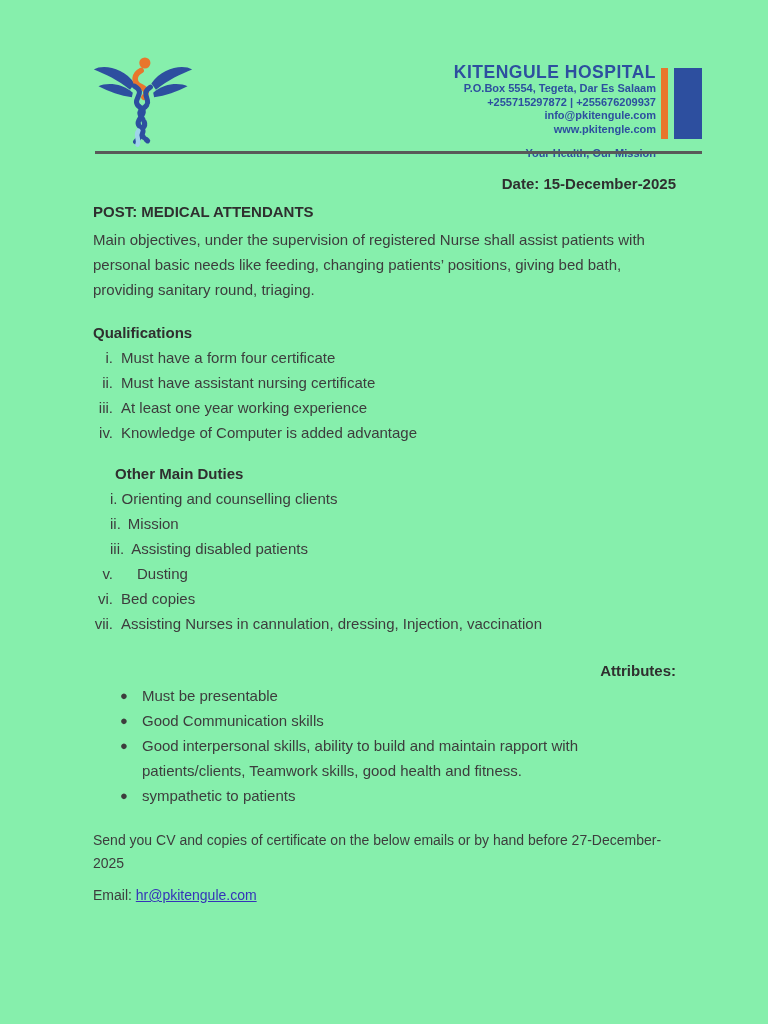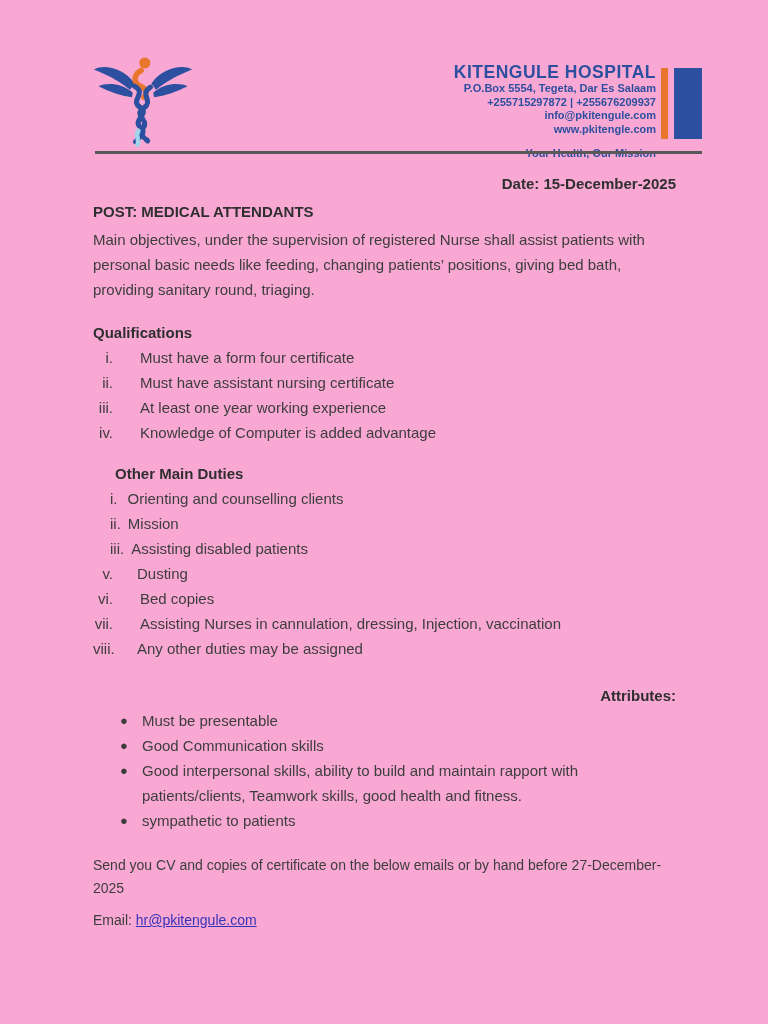--- a/index.html
+++ b/index.html
@@ -1,18 +1,18 @@
 <!DOCTYPE html>
 <html style="--brand-blue: #2d4f9f; --brand-orange: #e8762c; --text: #3d3d3d; --link: #3533b8;"><head>
 <meta charset="utf-8">
 <style>
   html,body { margin:0; padding:0; background:#e8e8e8; }
   .page {
     position:relative; width:768px; height:1024px; margin:0 auto;
-    background:#f9a8d4; overflow:hidden;
+    background:#86efac; overflow:hidden;
     font-family:"Liberation Sans", sans-serif;
     color:var(--text, #3d3d3d);
   }
   
   .letterhead { position:relative; height:155px; }
   .logo { position:absolute; left:92px; top:54px; width:102px; height:94px; }
   .contact {
     position:absolute; right:112px; top:62px; text-align:right;
     color:var(--brand-blue,#2d4f9f);
   }
@@ -36,25 +36,25 @@
   
   .doc-body { padding:0 92px 0 93px; font-size:15px; line-height:25px; }
   .date-line { margin-top:16px; text-align:right; font-weight:700; color:#2f2f2f; }
   .post-title { margin-top:3px; font-weight:700; color:#2f2f2f; }
   .intro { margin:3px 0 0 0; }
   .section-head { margin:18px 0 0 0; font-size:15px; line-height:25px; font-weight:700; color:#2f2f2f; }
   .duties-head { margin:16px 0 0 22px; }
   .attributes-head { margin-top:22px;text-align:right; }
   .li { display:flex; }
   .li .num { flex:none; width:20px; text-align:right; }
-  .li .txt { flex:1; margin-left:27px; }
+  .li .txt { flex:1; margin-left:8px; }
   
   .duties .li:nth-child(-n+3) { padding-left:17px; }
   .duties .li:nth-child(-n+3) .num { width:auto; text-align:left; }
-  .duties .li:nth-child(1) .txt { flex:1; margin-left:10px; }
+  .duties .li:nth-child(1) .txt { flex:1; margin-left:4px; }
   .duties .li:nth-child(2) .txt,
   .duties .li:nth-child(3) .txt { flex:1; margin-left:7px; }
   .duties .li:nth-child(4) .txt,
   .duties .li:nth-child(7) .txt { margin-left:24px; }
   .bli { display:flex; }
   .bli .bullet { flex:none; width:22px; margin-left:27px; font-size:13px; }
   .bli .txt { flex:1; }
   .closing { margin:21px 0 0 0; font-size:14px; line-height:23px; }
   .email-line { margin:9px 0 0 0; font-size:14px; line-height:23px; }
   .email-link { color:var(--link,#3533b8); text-decoration:underline; }
@@ -138,24 +138,20 @@
           <span class="txt">Dusting</span>
         </div>
       <div class="li">
           <span class="num">vi.</span>
           <span class="txt">Bed copies</span>
         </div>
       <div class="li">
           <span class="num">vii.</span>
           <span class="txt">Assisting Nurses in cannulation, dressing, Injection, vaccination</span>
         </div>
-      <div class="li">
-          <span class="num">viii.</span>
-          <span class="txt">Any other duties may be assigned</span>
-        </div>
     </div>
 
     <h3 class="section-head attributes-head">Attributes:</h3>
     <div class="blist">
       <div class="bli">
           <span class="bullet">●</span>
           <span class="txt">Must be presentable</span>
         </div>
       <div class="bli">
           <span class="bullet">●</span>

